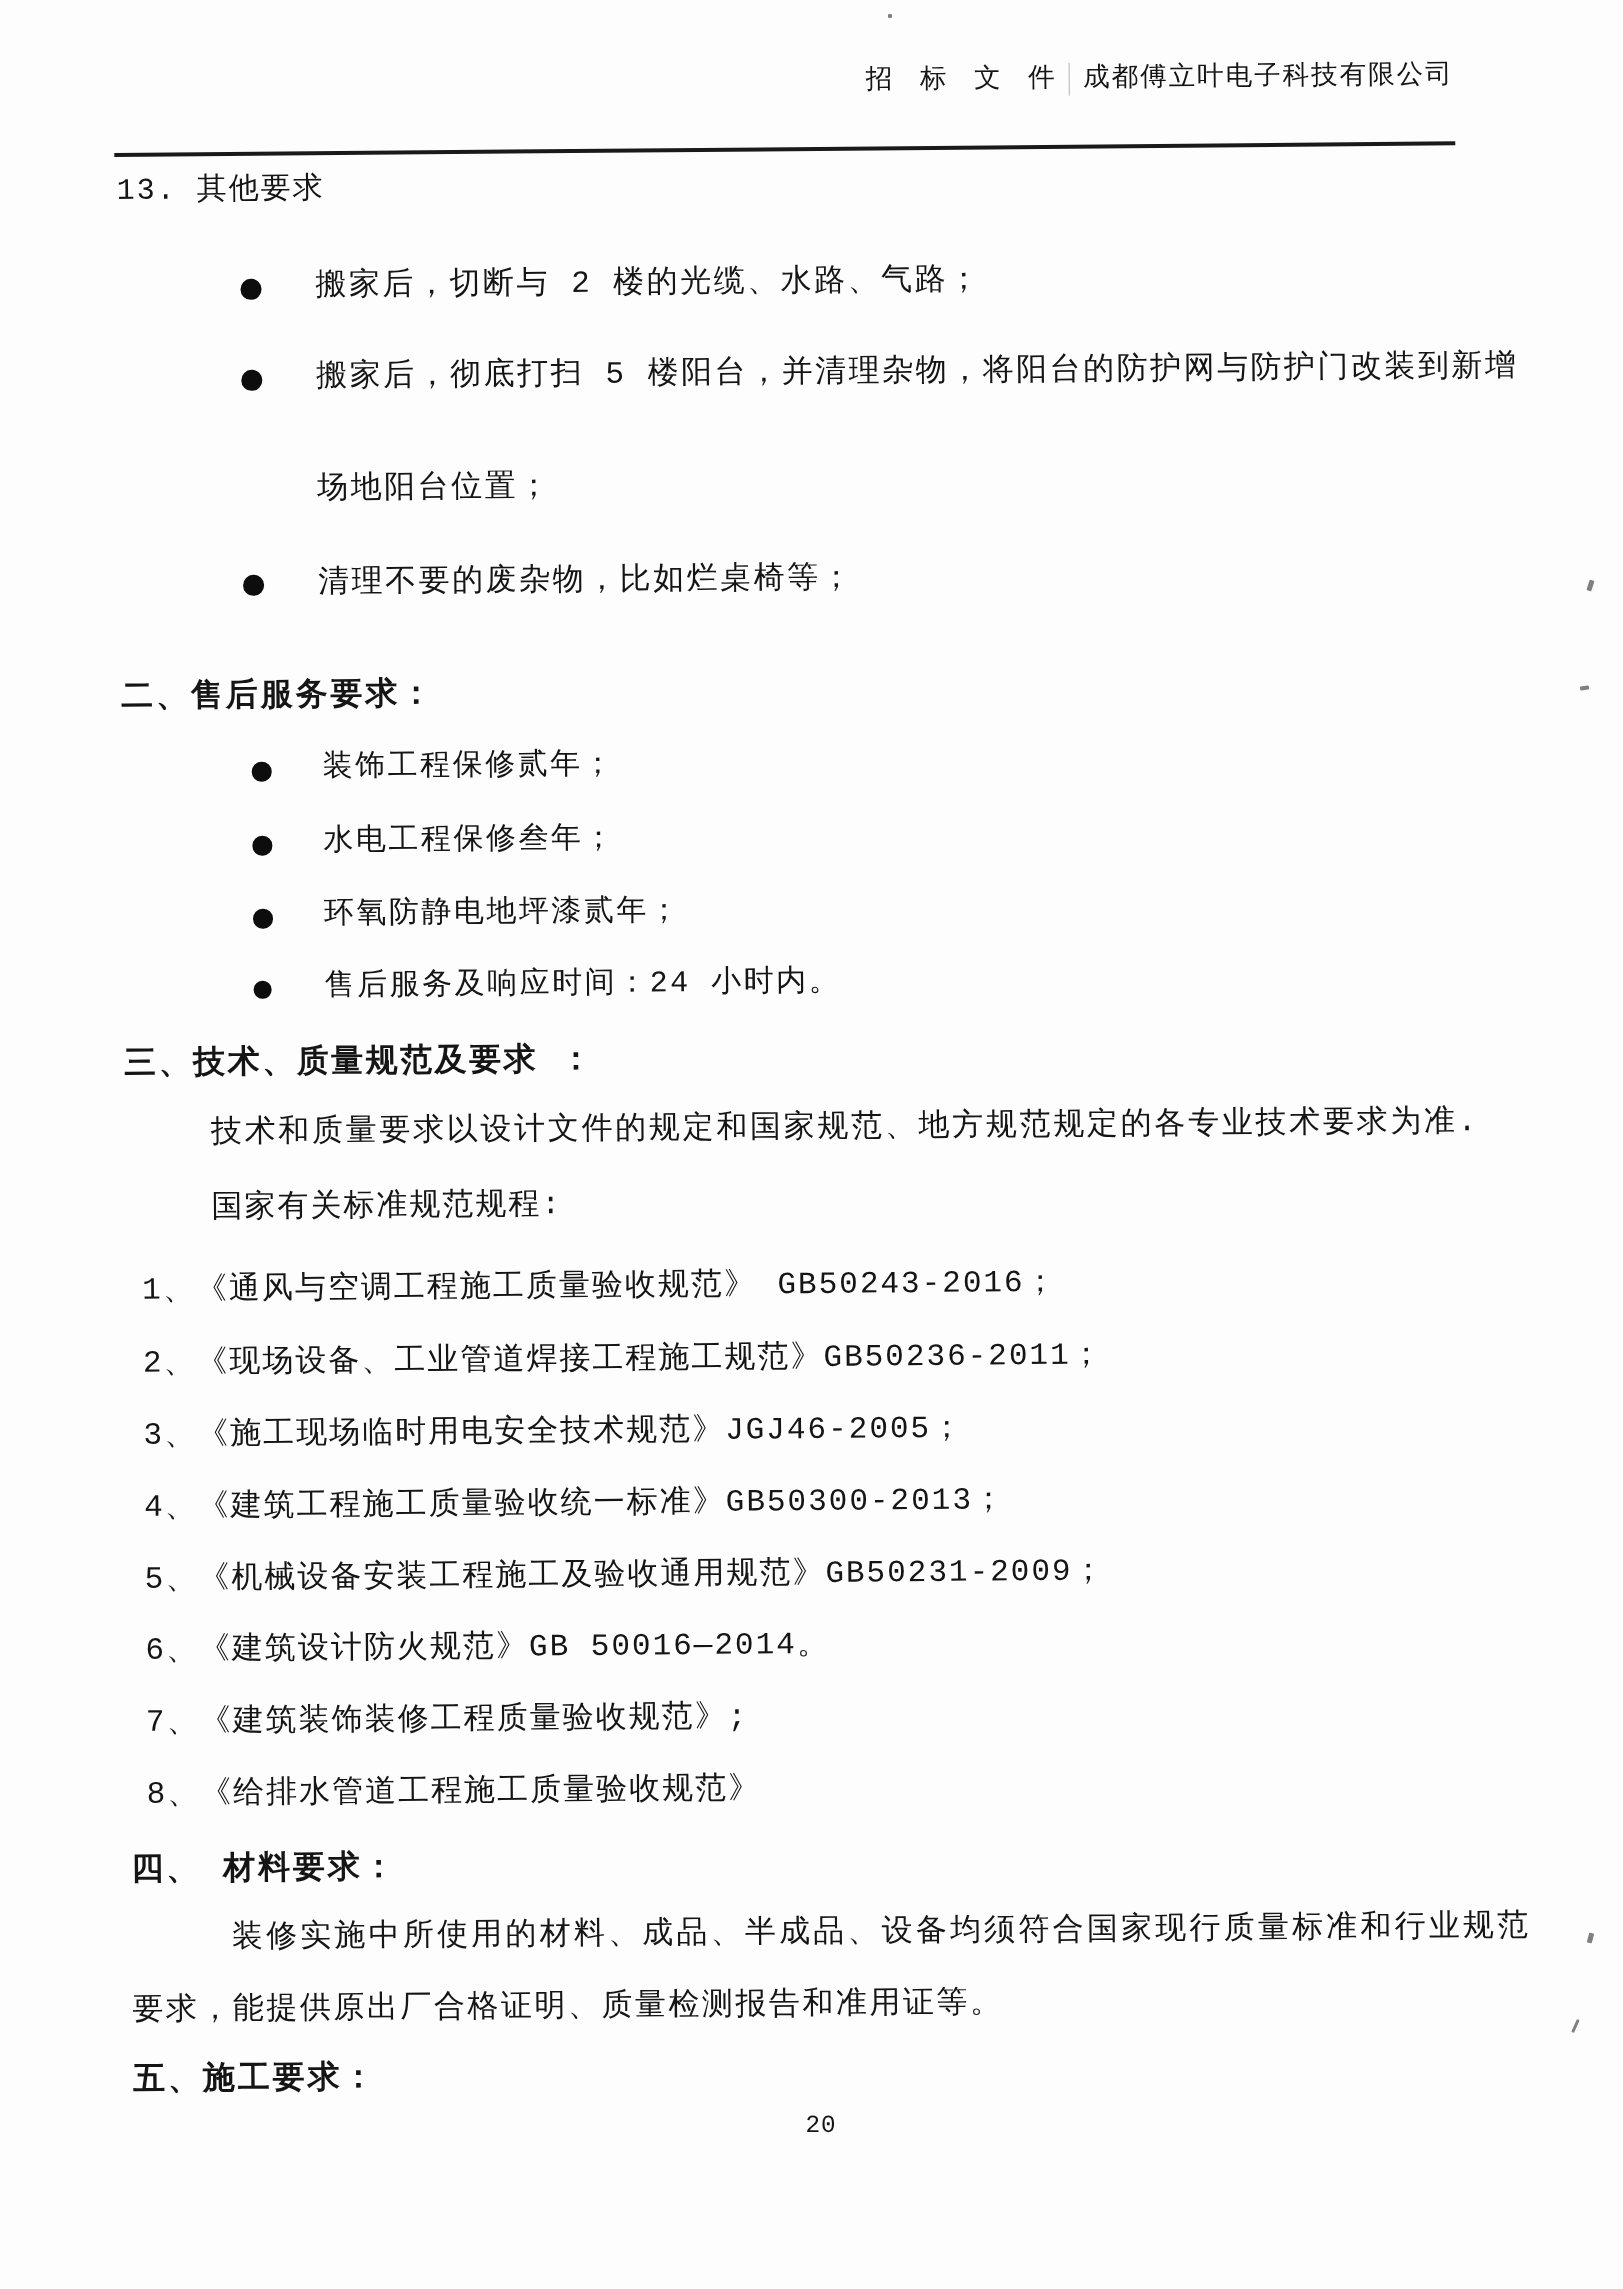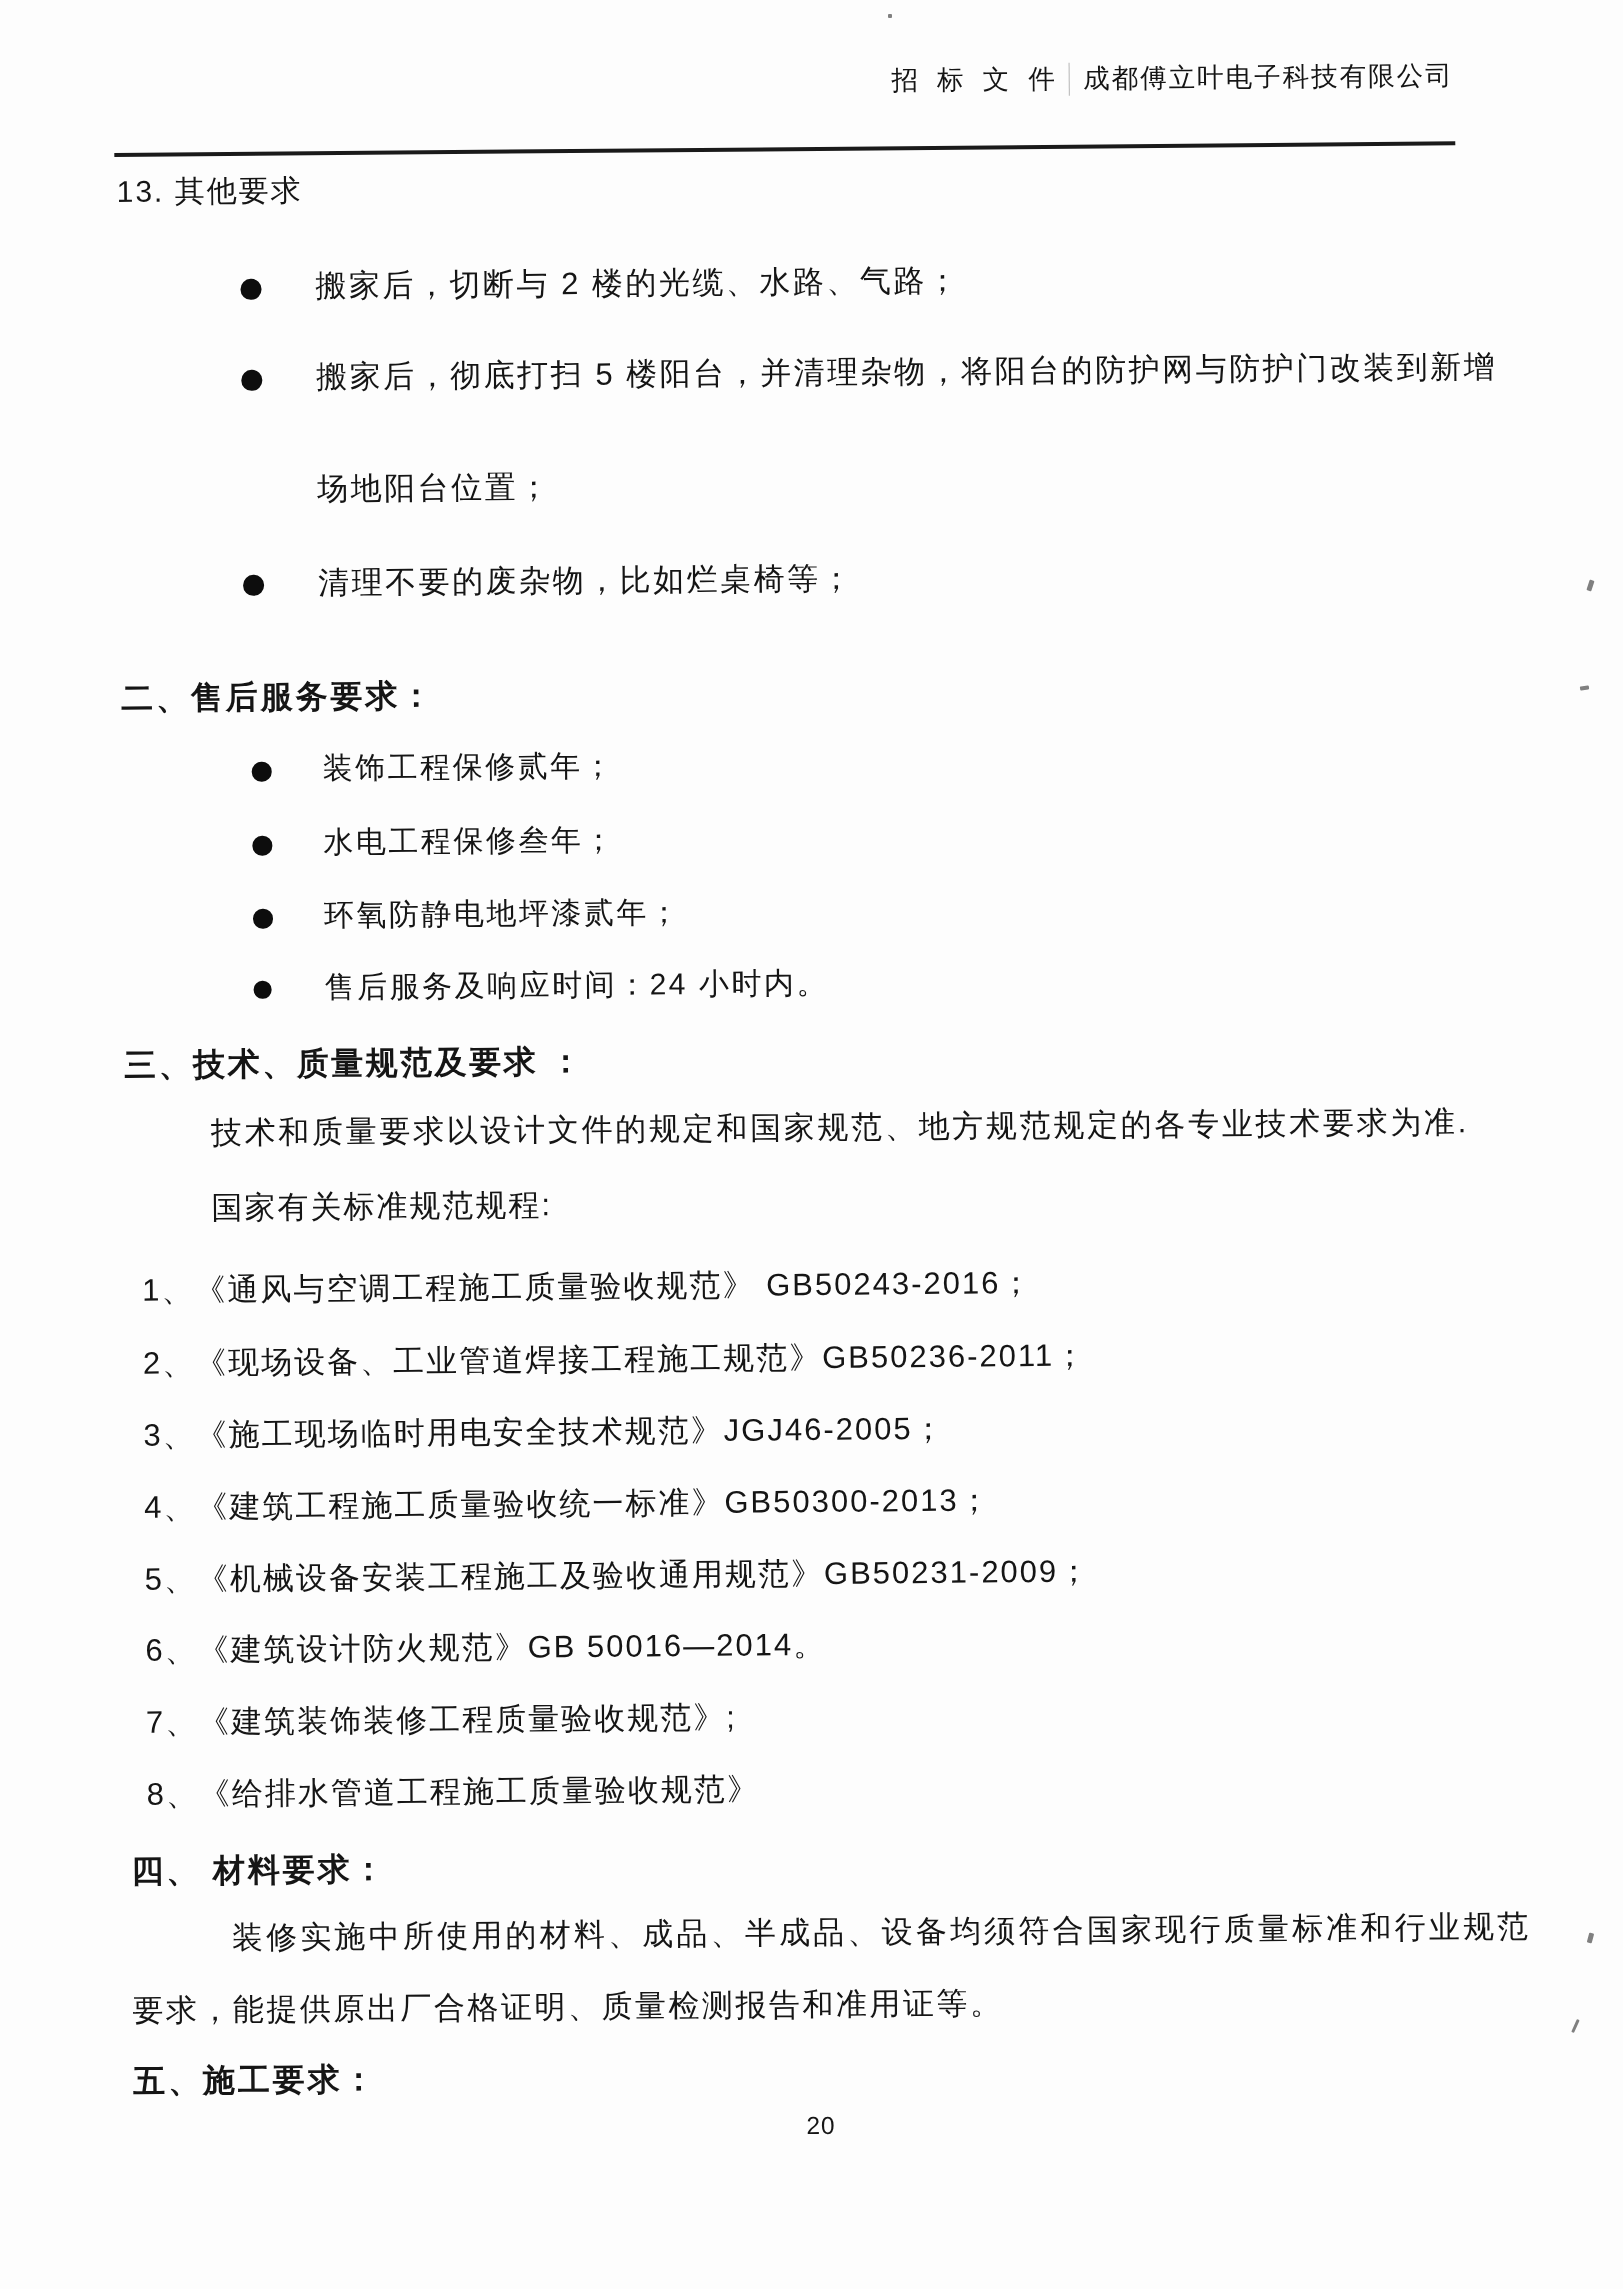--- a/index.html
+++ b/index.html
@@ -1,19 +1,19 @@
 <!DOCTYPE html>
 <html><head>
 <meta charset="utf-8">
 <style>
   html,body { margin:0; padding:0; background:#ffffff; }
   .sheet {
     position:relative; width:1623px; height:2290px;
     background:#fdfdfd; overflow:hidden;
-    font-family:Liberation Sans, sans-serif;
+    font-family:Liberation Mono, monospace;
     color:#151515;
   }
   .tilt { position:absolute; inset:0; transform:rotate(-0.5deg); transform-origin:50% 45%; }
   .abs { position:absolute; white-space:nowrap; line-height:1.25; }
   .bold { font-weight:bold; }
   .hdr { top:65px; right:161px; font-size:26.5px; display:flex; align-items:center; gap:0; }
   .hdr .doc { letter-spacing:5.9px; }
   .hdr .sep { width:1px; height:33px; background:#b5b5b5; margin:0 13.7px 0 7.8px; }
   .hdr .co { letter-spacing:2px; }
   .rule { position:absolute; left:122px; top:147px; width:1341px; height:3.9px; background:#1a1a1a; }

